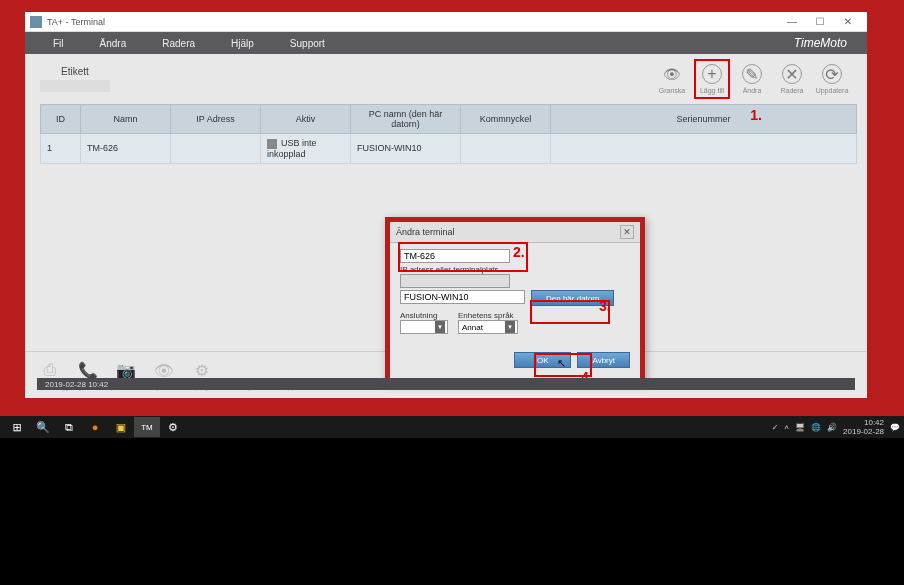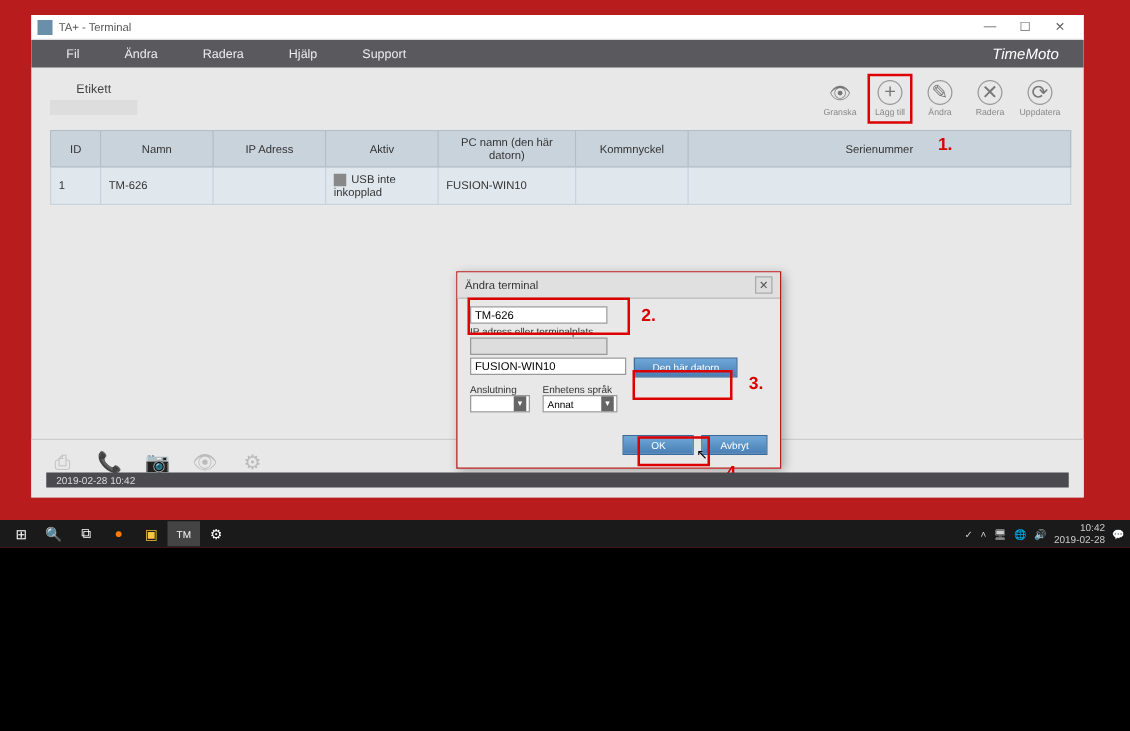--- a/index.html
+++ b/index.html
@@ -28,21 +28,21 @@
 .tool-btn.highlighted { border: 2px solid #d00; }
 
 .annotation { position: absolute; color: #d00; font-size: 14px; font-weight: bold; }
 
 .table-wrap { padding: 0 10px 0 15px; }
 table.data { width: 100%; border-collapse: collapse; font-size: 9px; }
 table.data th { background: #c8d3dc; color: #333; text-align: center; padding: 4px 6px; font-weight: normal; border: 1px solid #b0bec8; }
 table.data td { background: #e0e7ed; padding: 4px 6px; border: 1px solid #c8d3dc; color: #333; }
 .usb-icon { display:inline-block; width:10px; height:10px; background:#888; margin-right:4px; vertical-align:middle; }
 
-.dialog { position: absolute; left: 340px; top: 205px; width: 260px; background: #e8e8e8; border: 1px solid #b91c1c; box-shadow: 2px 2px 8px rgba(0,0,0,0.3); font-size: 9px; }
+.dialog { position: absolute; left: 360px; top: 205px; width: 260px; background: #e8e8e8; border: 5px solid #b91c1c; box-shadow: 2px 2px 8px rgba(0,0,0,0.3); font-size: 9px; }
 .dialog-title { background: #e0e0e0; padding: 3px 6px; display: flex; align-items: center; border-bottom: 1px solid #bbb; font-size: 9px; color: #333; }
 .dialog-title .close { margin-left: auto; width: 14px; height: 14px; background: #ddd; border: 1px solid #aaa; display: flex; align-items: center; justify-content: center; font-size: 9px; color: #555; }
 .dialog-body { padding: 6px 10px 10px 10px; }
 .dialog label { display: block; font-size: 8px; color: #333; margin-top: 2px; }
 .dialog .inp { width: 110px; height: 14px; background: #fff; border: 1px solid #999; font-size: 9px; padding: 0 3px; display: flex; align-items: center; margin-bottom: 2px; }
 .dialog .inp.gray { background: #ddd; }
 .dialog .row { display: flex; gap: 6px; align-items: flex-end; }
 .dialog .btn { height: 16px; background: linear-gradient(#6ea8d8,#4a7fb5); color: #fff; font-size: 8px; padding: 0 14px; display: flex; align-items: center; border: 1px solid #3a6a9a; }
 .dialog .dd { width: 48px; height: 14px; background: #fff; border: 1px solid #999; font-size: 8px; display: flex; align-items: center; padding: 0 3px; position: relative; }
 .dialog .dd.small { width: 60px; }

